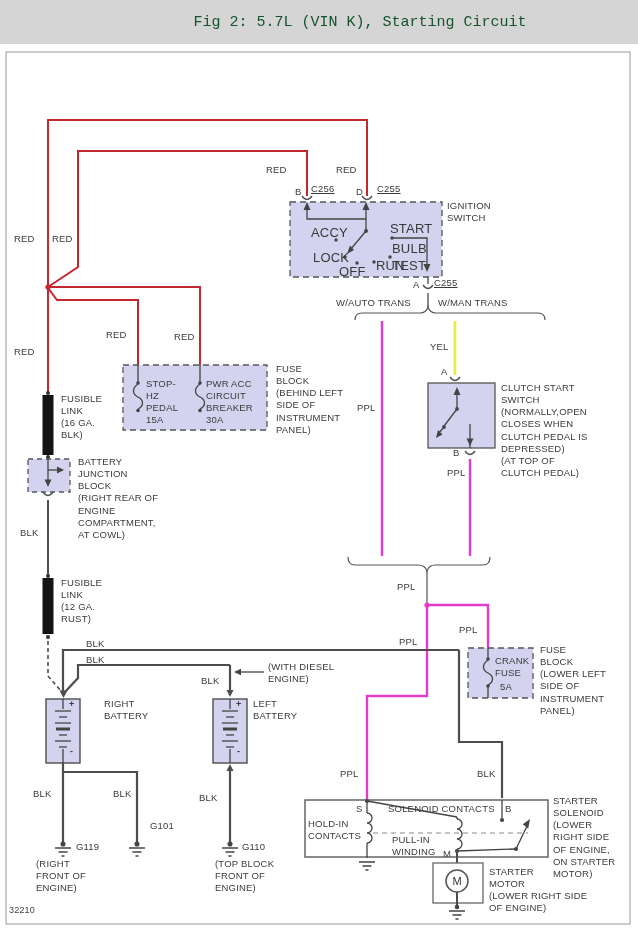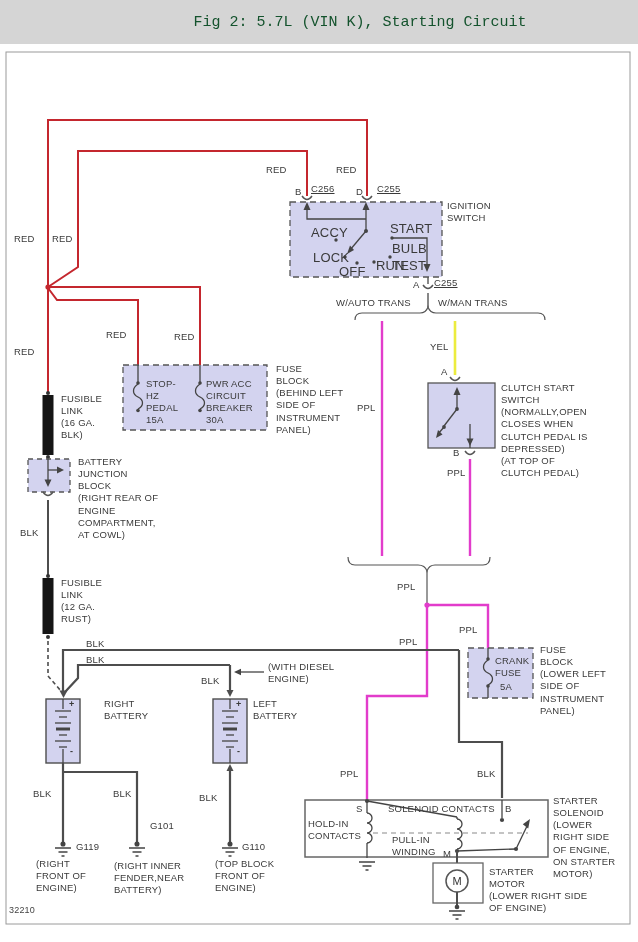--- a/index.html
+++ b/index.html
@@ -344,23 +344,20 @@
   <span class="lbl sym" style="left:70px;top:746px">-</span>
   <span class="lbl sym" style="left:236px;top:699px">+</span>
   <span class="lbl sym" style="left:237px;top:746px">-</span>
 
   <span class="lbl" style="left:76px;top:841px">G119</span>
   <span class="lbl" style="left:150px;top:820px">G101</span>
   <span class="lbl" style="left:242px;top:841px">G110</span>
   <span class="lbl" style="left:36px;top:858px">(RIGHT
 FRONT OF
 ENGINE)</span>
-  <span class="lbl" style="left:114px;top:860px">(RIGHT INNER
-FENDER,NEAR
-BATTERY)</span>
   <span class="lbl" style="left:215px;top:858px">(TOP BLOCK
 FRONT OF
 ENGINE)</span>
 
   <span class="lbl" style="left:388px;top:803px">SOLENOID CONTACTS</span>
   <span class="lbl" style="left:356px;top:803px">S</span>
   <span class="lbl" style="left:505px;top:803px">B</span>
   <span class="lbl" style="left:308px;top:818px">HOLD-IN
 CONTACTS</span>
   <span class="lbl" style="left:392px;top:834px">PULL-IN

